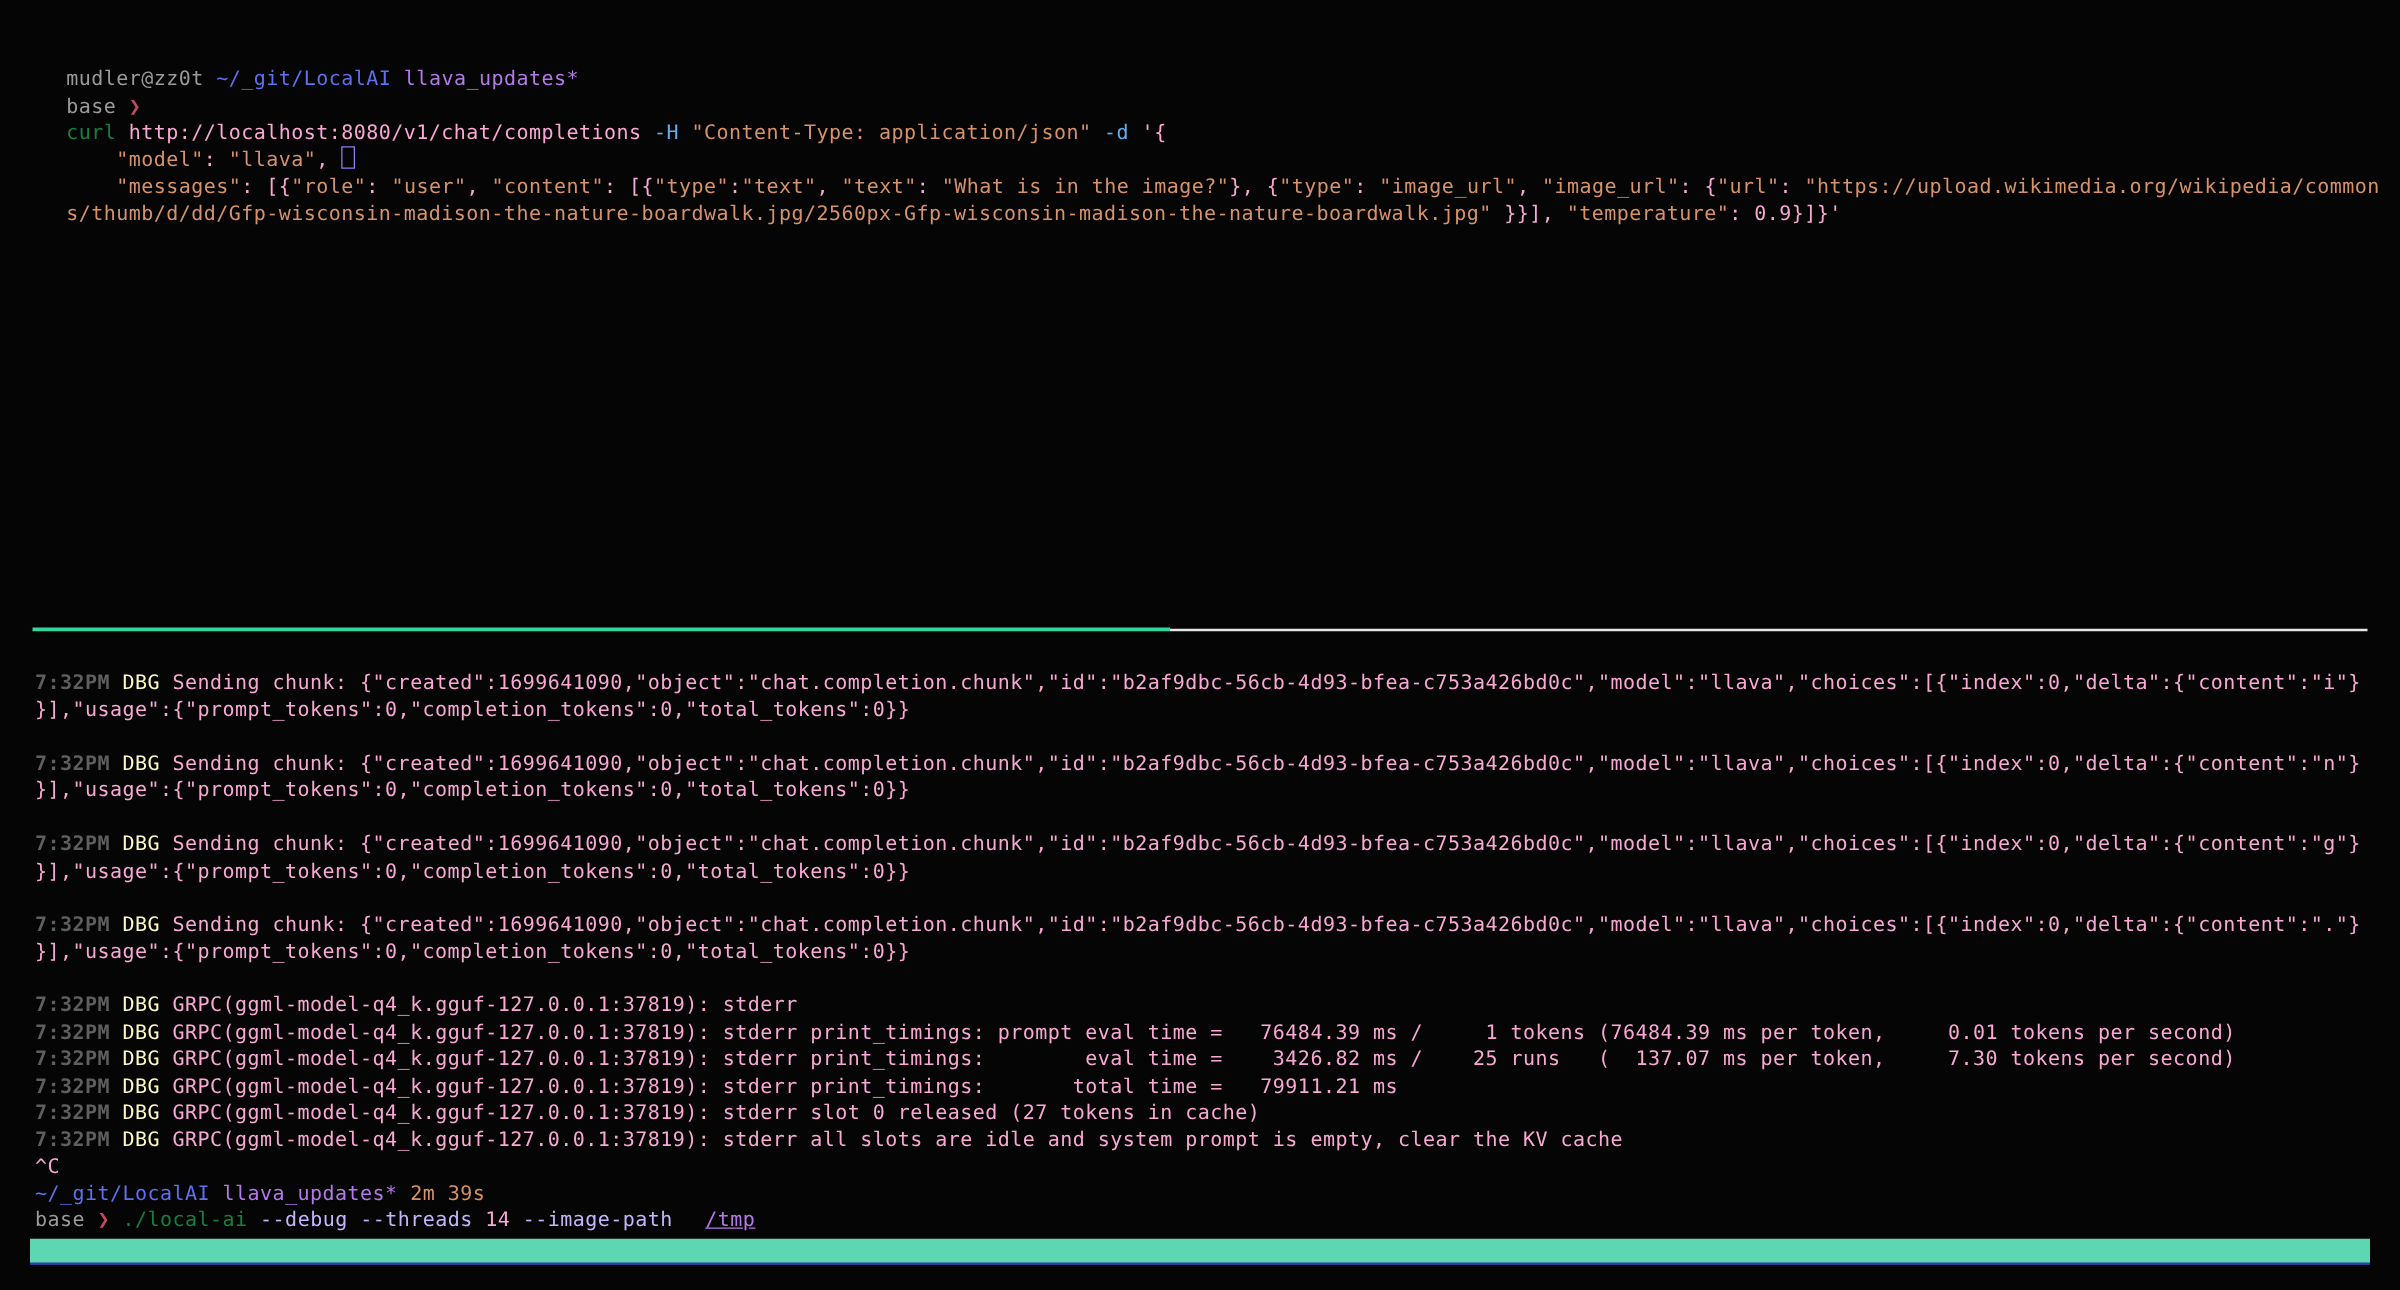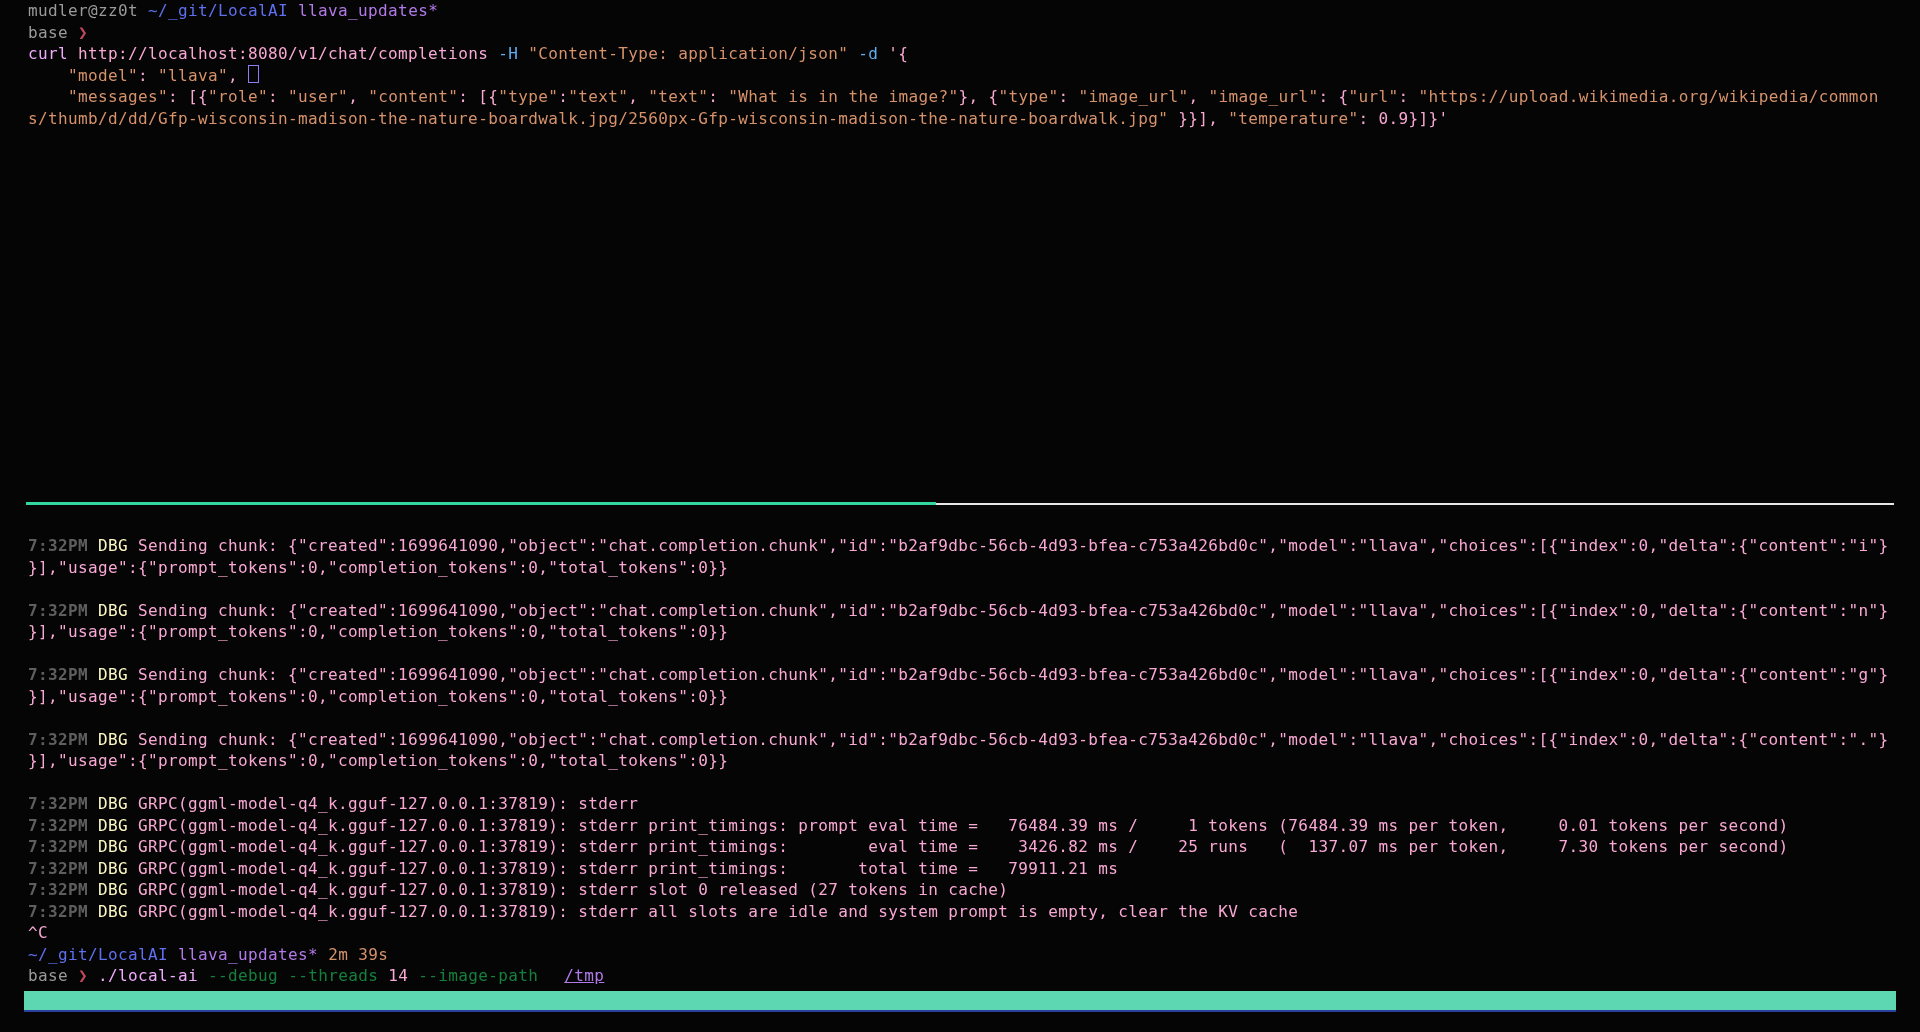--- a/index.html
+++ b/index.html
@@ -8,30 +8,30 @@
     width:1920px;height:1032px;
     background:#050505;
     overflow:hidden;
     font-family:"DejaVu Sans Mono","Liberation Mono",monospace;
     font-size:16px;
     letter-spacing:0.37px;
     line-height:21.5px;
     color:#dcdcdc;
   }
   .pane{padding-left:28px;padding-right:4px;white-space:pre;box-sizing:border-box;}
-  .pane-top{height:502px;}
+  .pane-top{padding-top:52px;height:502px;margin-left:25px;}
   .pane-bottom{padding-top:30px;}
   .line{height:21.5px;white-space:pre;}
   .c-fg{color:#f9a8d4;}
   .c-gray{color:#9a9a9a;}
   .c-dim{color:#5e5e5e;font-weight:bold;}
   .c-blue{color:#5e70ee;}
   .c-purple{color:#b27ae8;}
-  .c-teal{color:#f0abfc;}
-  .c-cyan{color:#15803d;}
+  .c-teal{color:#15803d;}
+  .c-cyan{color:#c4b5fd;}
   .c-flag{color:#61aef0;}
   .c-orange{color:#d6926b;}
   .c-red{color:#fef9c3;}
   .c-arrow{color:#c2485e;}
   .ul{text-decoration:underline;margin-left:16px;}
   .cursor{
     display:inline-block;width:9px;height:16px;
     border:1px solid #8f7df5;
     vertical-align:-2px;
   }

